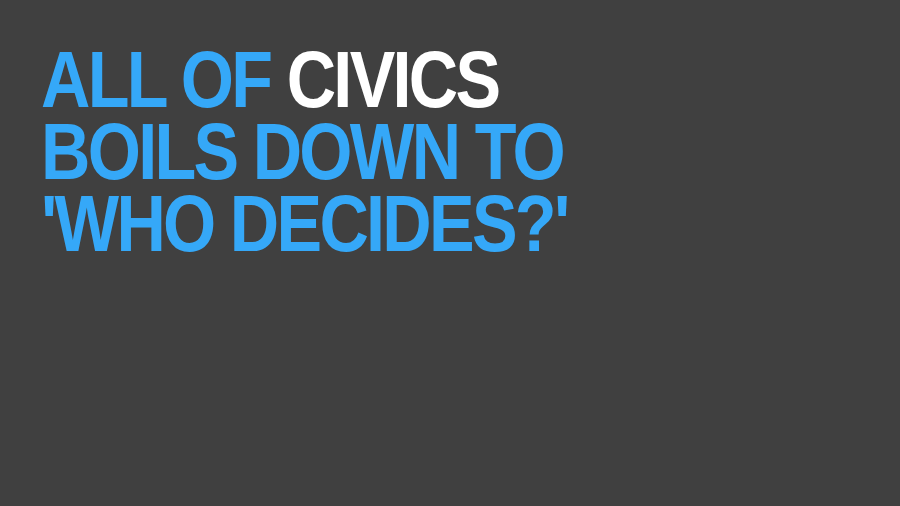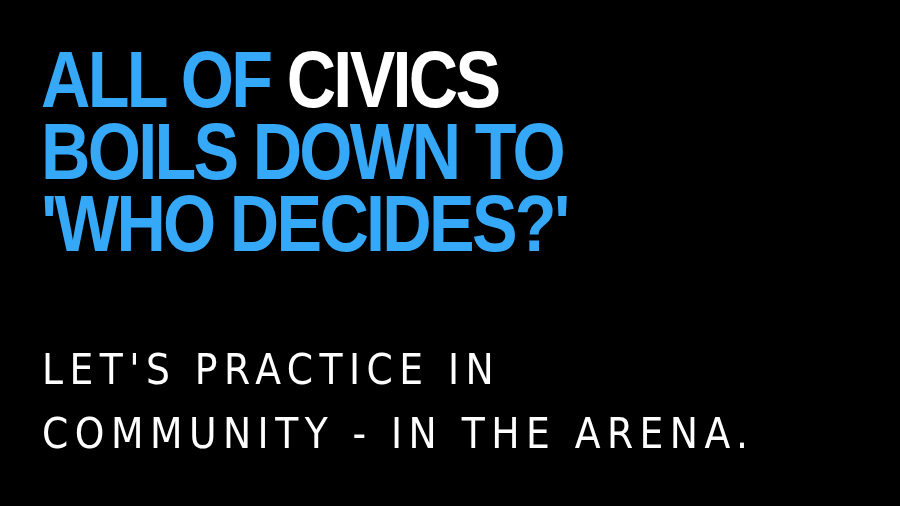--- a/index.html
+++ b/index.html
@@ -61,26 +61,22 @@
     color: #FFFFFF;
     white-space: nowrap;
     transform: scaleX(0.92) scaleY(1.03);
     transform-origin: left center;
     -webkit-font-smoothing: antialiased;
   }
 </style>
 </head>
 <body>
 
-<div id="slide" style="background: #000000;">
+<div id="slide" style="background: #404040;">
 
   <div id="headline">
     <span class="headline-line" style="color: rgb(53, 168, 248);"><span>ALL OF </span><span class="hl-accent" style="color: rgb(255, 255, 255);">CIVICS</span></span>
     <span class="headline-line" style="color: rgb(53, 168, 248);">BOILS DOWN TO</span>
     <span class="headline-line" style="color: rgb(53, 168, 248);">'WHO DECIDES?'</span>
   </div>
 
-  <div id="subtitle">
-    <span class="subtitle-line" style="color: rgb(255, 255, 255);">LET'S PRACTICE IN</span>
-    <span class="subtitle-line" style="color: rgb(255, 255, 255);">COMMUNITY - IN THE ARENA.</span>
-  </div>
 
 </div>
 
 </body></html>

